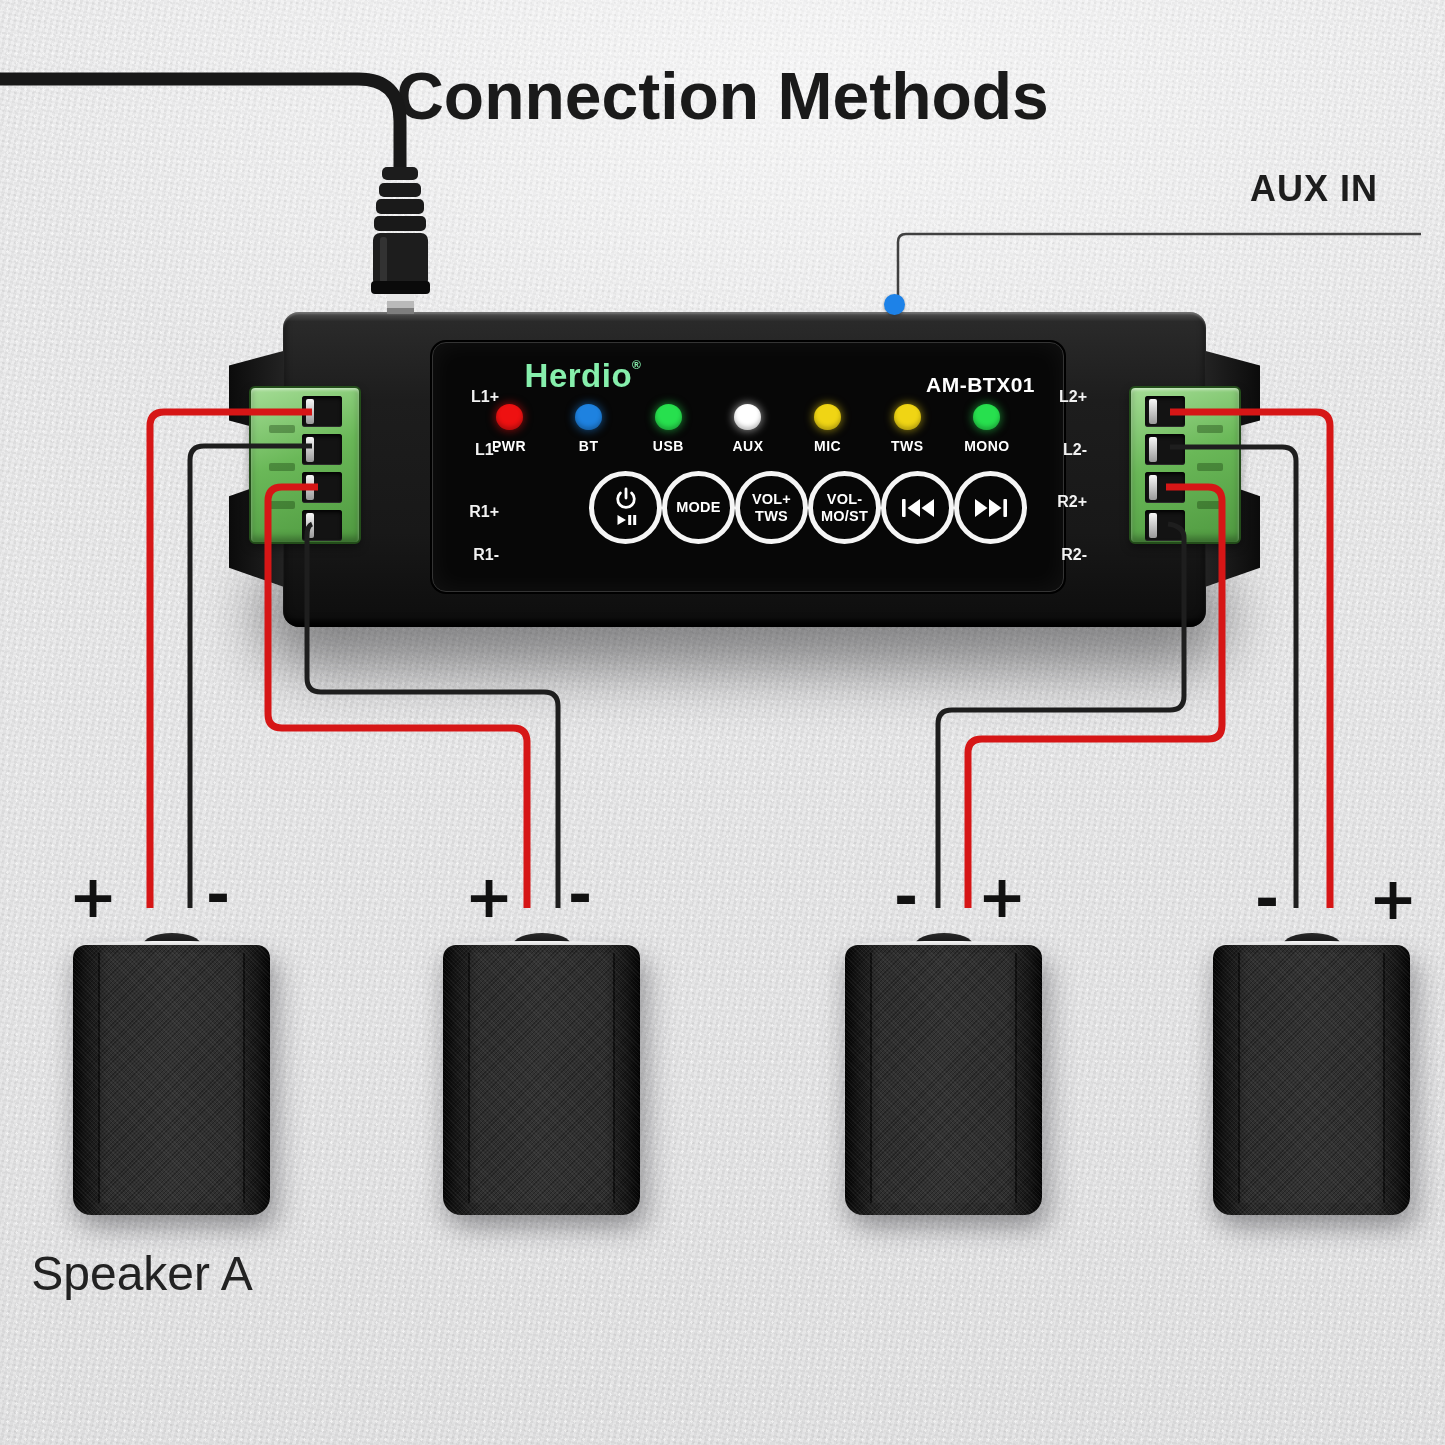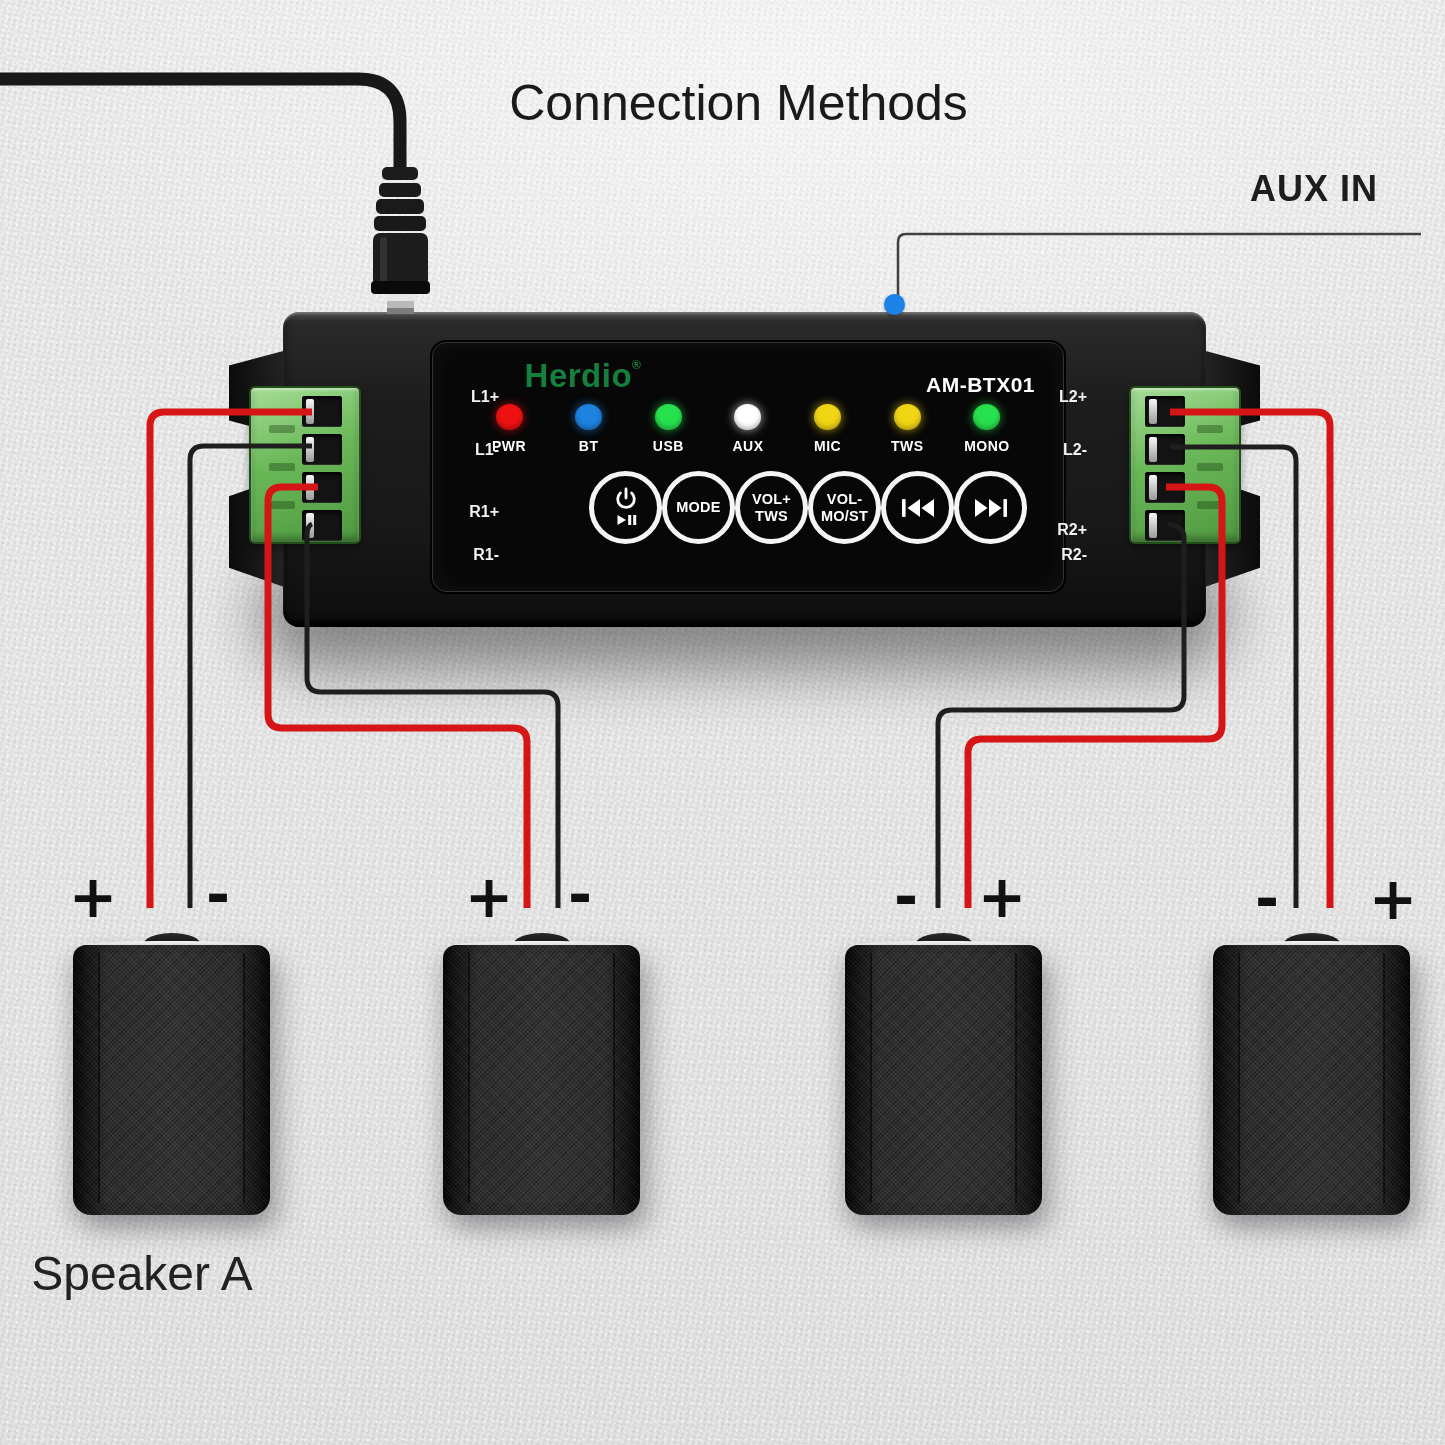--- a/index.html
+++ b/index.html
@@ -10,39 +10,39 @@
       radial-gradient(1300px 650px at 55% 6%, rgba(255,255,255,.55), rgba(255,255,255,0) 62%),
       repeating-linear-gradient(104deg, rgba(0,0,0,.03) 0 3px, rgba(255,255,255,.06) 3px 6px),
       repeating-linear-gradient(14deg, rgba(0,0,0,.022) 0 2px, rgba(255,255,255,.05) 2px 5px),
       linear-gradient(180deg,#ededee,#e3e3e4);}
   .speckle{position:absolute;inset:0;pointer-events:none;opacity:.55;
     background-image:
       radial-gradient(rgba(0,0,0,.07) 1px, transparent 1.3px),
       radial-gradient(rgba(255,255,255,.9) 1px, transparent 1.4px);
     background-size:6px 6px,9px 9px;background-position:0 0,3px 4px;}
   .title{position:absolute;left:50%;top:58px;transform:translateX(-50%);
-    font-family:"Liberation Sans",sans-serif;font-weight:normal;font-size:50px;color:#1a1a1a;
-    letter-spacing:0;white-space:nowrap;margin:16px;}
+    font-family:"Liberation Sans",sans-serif;font-weight:bold;font-size:66px;color:#1a1a1a;
+    letter-spacing:0;white-space:nowrap;margin:0;}
   .aux-in-label{position:absolute;left:1250px;top:168px;font-weight:bold;font-size:36px;
     color:#1d1d1d;letter-spacing:1px;white-space:nowrap;}
   
   .amp-shadow{position:absolute;left:258px;top:560px;width:970px;height:110px;
     background:rgba(35,35,38,.5);filter:blur(30px);border-radius:60px;}
   .ear{position:absolute;background:linear-gradient(90deg,#0b0b0b,#242424);}
   .ear-lt{left:229px;top:350px;width:58px;height:86px;clip-path:polygon(100% 0,100% 100%,0 82%,0 18%);}
   .ear-lb{left:229px;top:476px;width:58px;height:112px;clip-path:polygon(100% 0,100% 100%,0 82%,0 18%);}
   .ear-rt{left:1202px;top:350px;width:58px;height:86px;clip-path:polygon(0 0,0 100%,100% 82%,100% 18%);background:linear-gradient(270deg,#0b0b0b,#242424);}
   .ear-rb{left:1202px;top:476px;width:58px;height:112px;clip-path:polygon(0 0,0 100%,100% 82%,100% 18%);background:linear-gradient(270deg,#0b0b0b,#242424);}
   .amp{position:absolute;left:283px;top:312px;width:923px;height:315px;border-radius:16px;
     background:linear-gradient(180deg,#555 0,#2a2a2a 3%,#1d1d1d 28%,#181818 70%,#0e0e0e 97%,#000 100%);
     box-shadow:inset 0 2px 2px rgba(255,255,255,.22), inset 0 -5px 8px rgba(0,0,0,.7);}
   .panel{position:absolute;left:149px;top:30px;width:630px;height:248px;background:#070707;
     border:1px solid #343434;border-radius:14px;
     box-shadow:inset 0 0 26px rgba(255,255,255,.05), 0 0 0 2px #000;}
-  .brand{position:absolute;left:70px;top:14px;width:160px;text-align:center;color:#15803d;
+  .brand{position:absolute;left:70px;top:14px;width:160px;text-align:center;color:#86efac;
     font-weight:bold;font-size:33px;letter-spacing:.5px;white-space:nowrap;}
   .brand sup{font-size:12px;vertical-align:18px;}
   .model{position:absolute;right:28px;top:30px;color:#fff;font-weight:bold;font-size:21px;letter-spacing:.5px;}
   .leds{position:absolute;left:44px;right:44px;top:61px;display:flex;justify-content:space-between;}
   .led-cell{width:64px;display:flex;flex-direction:column;align-items:center;}
   .led-dot{width:27px;height:26px;border-radius:50%;}
   .led-label{margin-top:8px;color:#fff;font-weight:bold;font-size:14px;letter-spacing:.5px;}
   .btns{position:absolute;left:36px;right:36px;top:128px;display:flex;justify-content:flex-end;}
   .btn{width:73px;height:73px;border:5px solid #f5f5f5;border-radius:50%;box-sizing:border-box;
     display:flex;flex-direction:column;align-items:center;justify-content:center;
@@ -176,21 +176,21 @@
         </div>
       <div id="terms-left">
           <div class="term-label term-left" style="top: 45px;">L1+</div>
           <div class="term-label term-left" style="top: 98px;">L1-</div>
           <div class="term-label term-left" style="top: 160px;">R1+</div>
           <div class="term-label term-left" style="top: 203px;">R1-</div>
         </div>
       <div id="terms-right">
           <div class="term-label term-right" style="top: 45px;">L2+</div>
           <div class="term-label term-right" style="top: 98px;">L2-</div>
-          <div class="term-label term-right" style="top: 150px; margin-top: 28px;">R2+</div>
+          <div class="term-label term-right" style="top: 150px;">R2+</div>
           <div class="term-label term-right" style="top: 203px;">R2-</div>
         </div>
     </div>
   </div>
 
   <div class="tblock tblock-left" style="--tb: #6fbf5c;">
       <div class="thole" style="top: 8px;">
         <span class="tpin"></span>
       </div>
       <div class="thole" style="top: 46px;">

